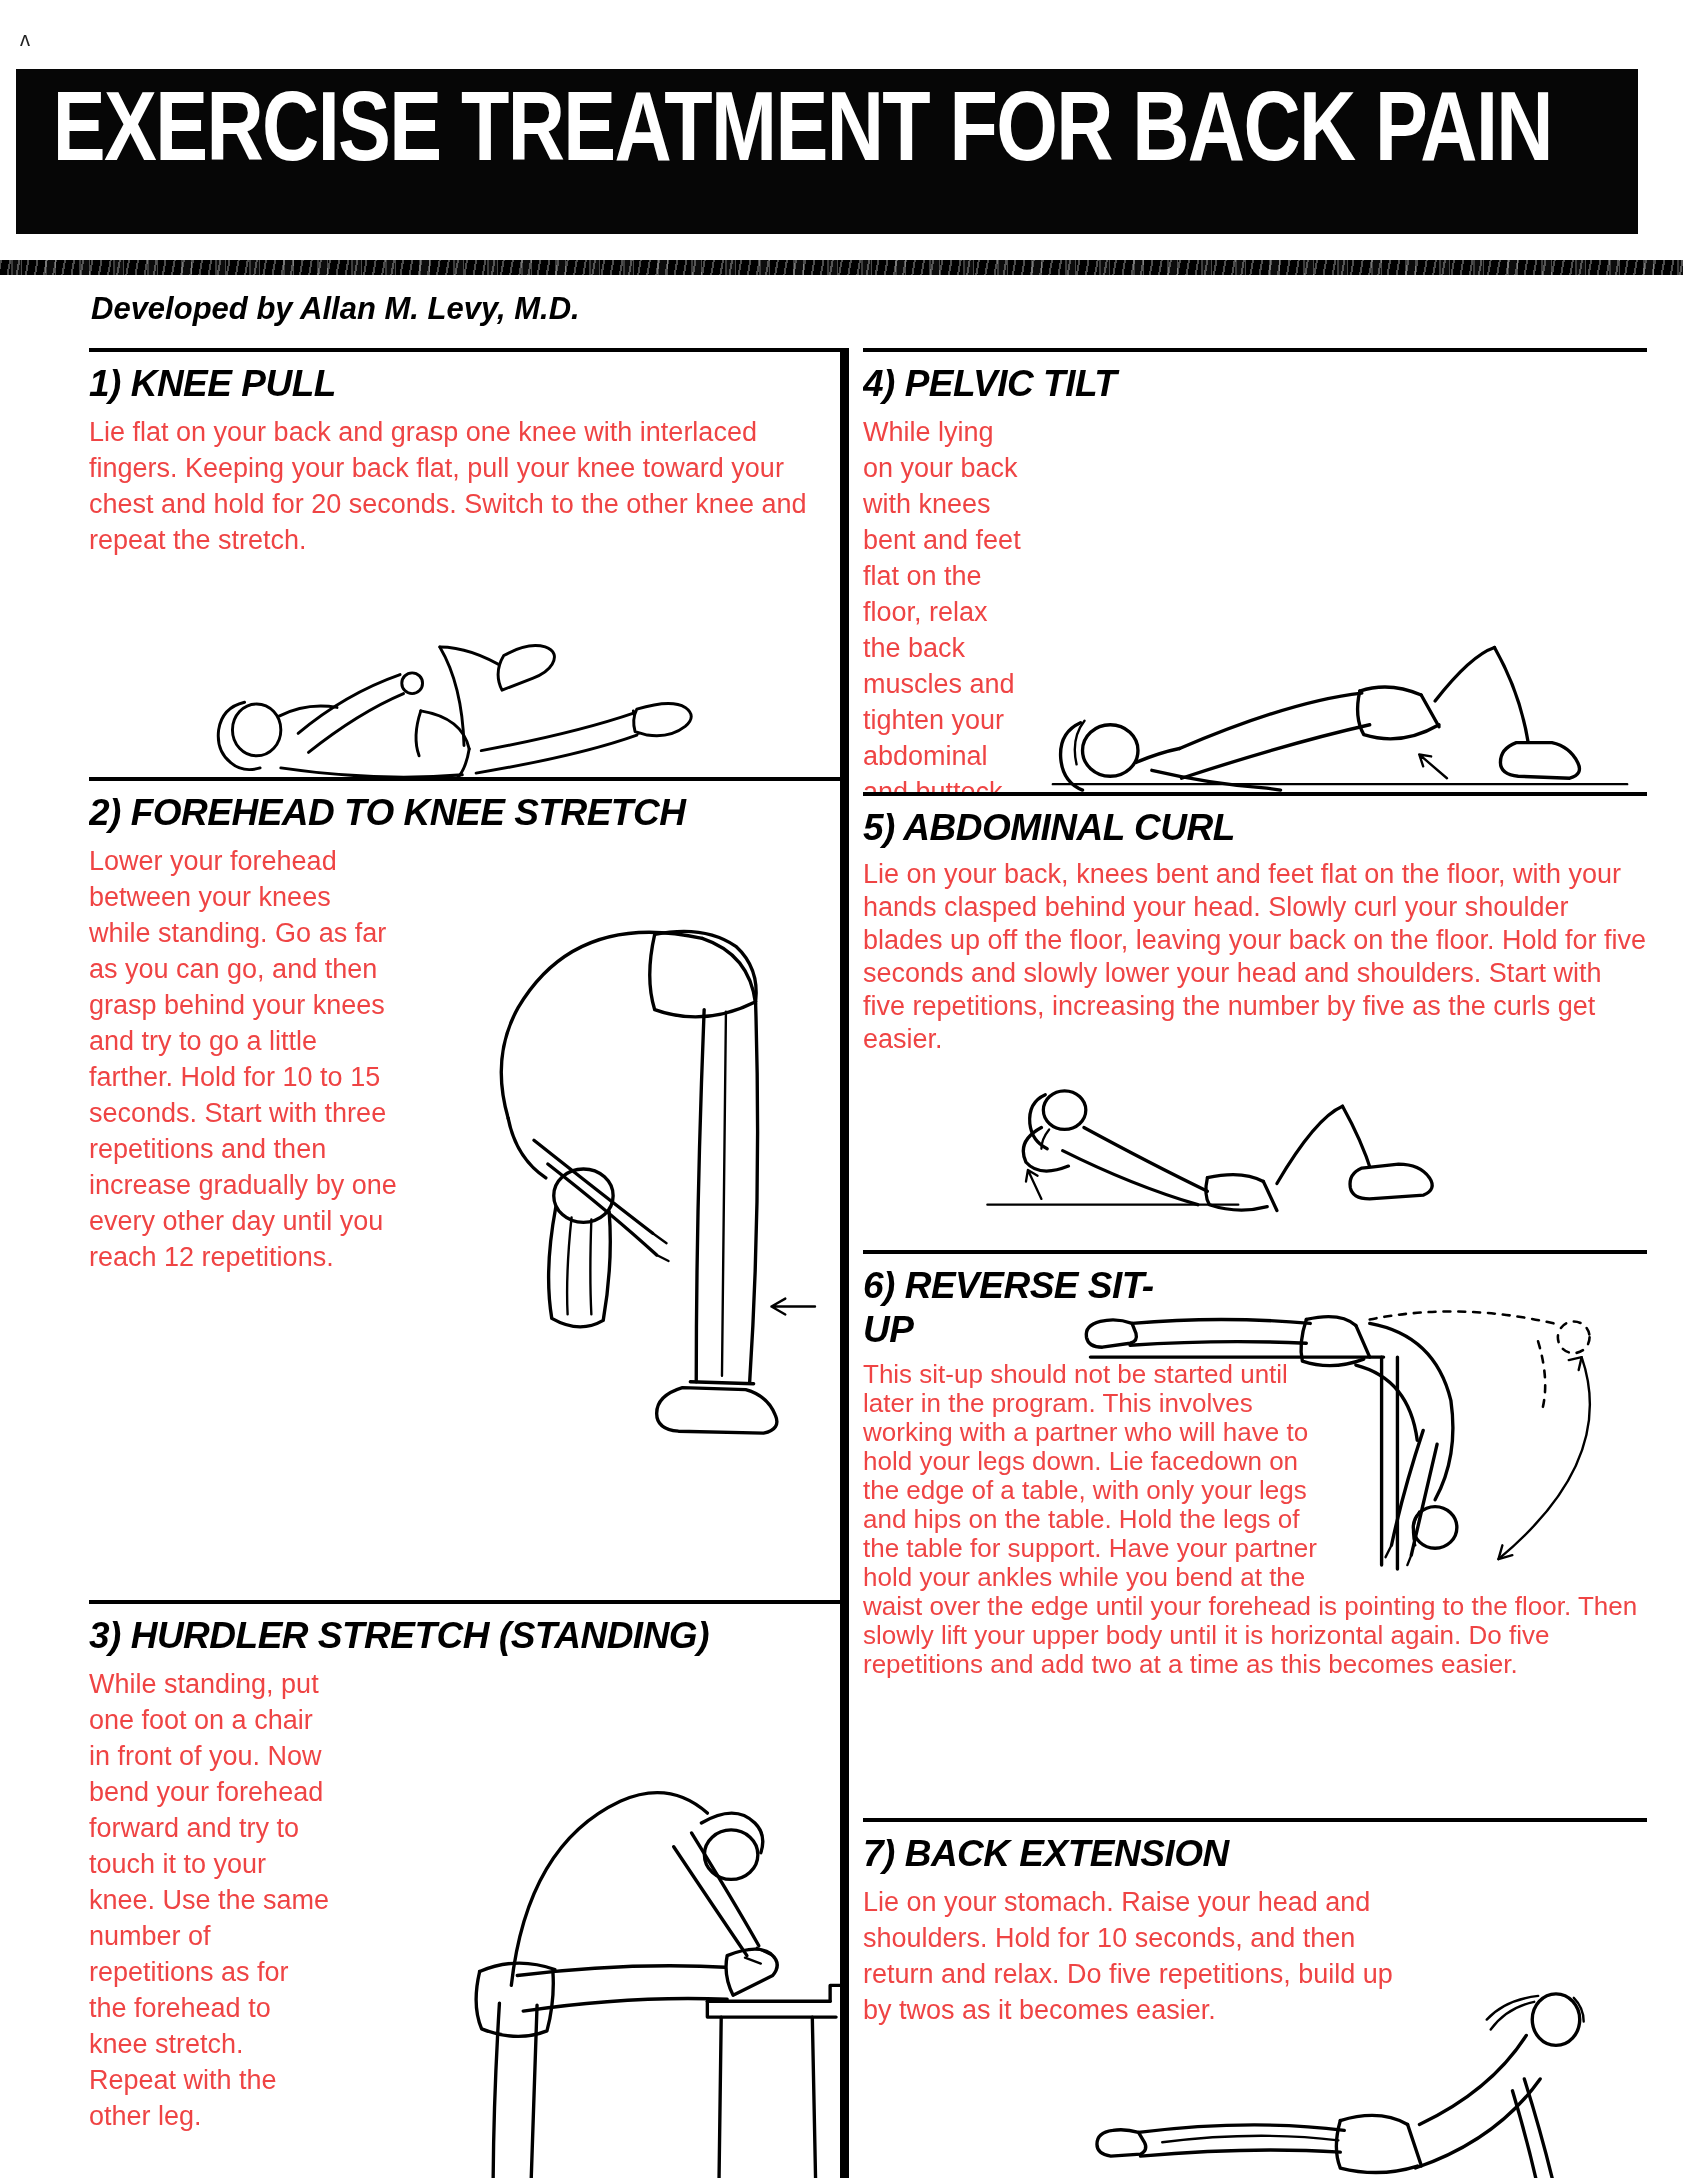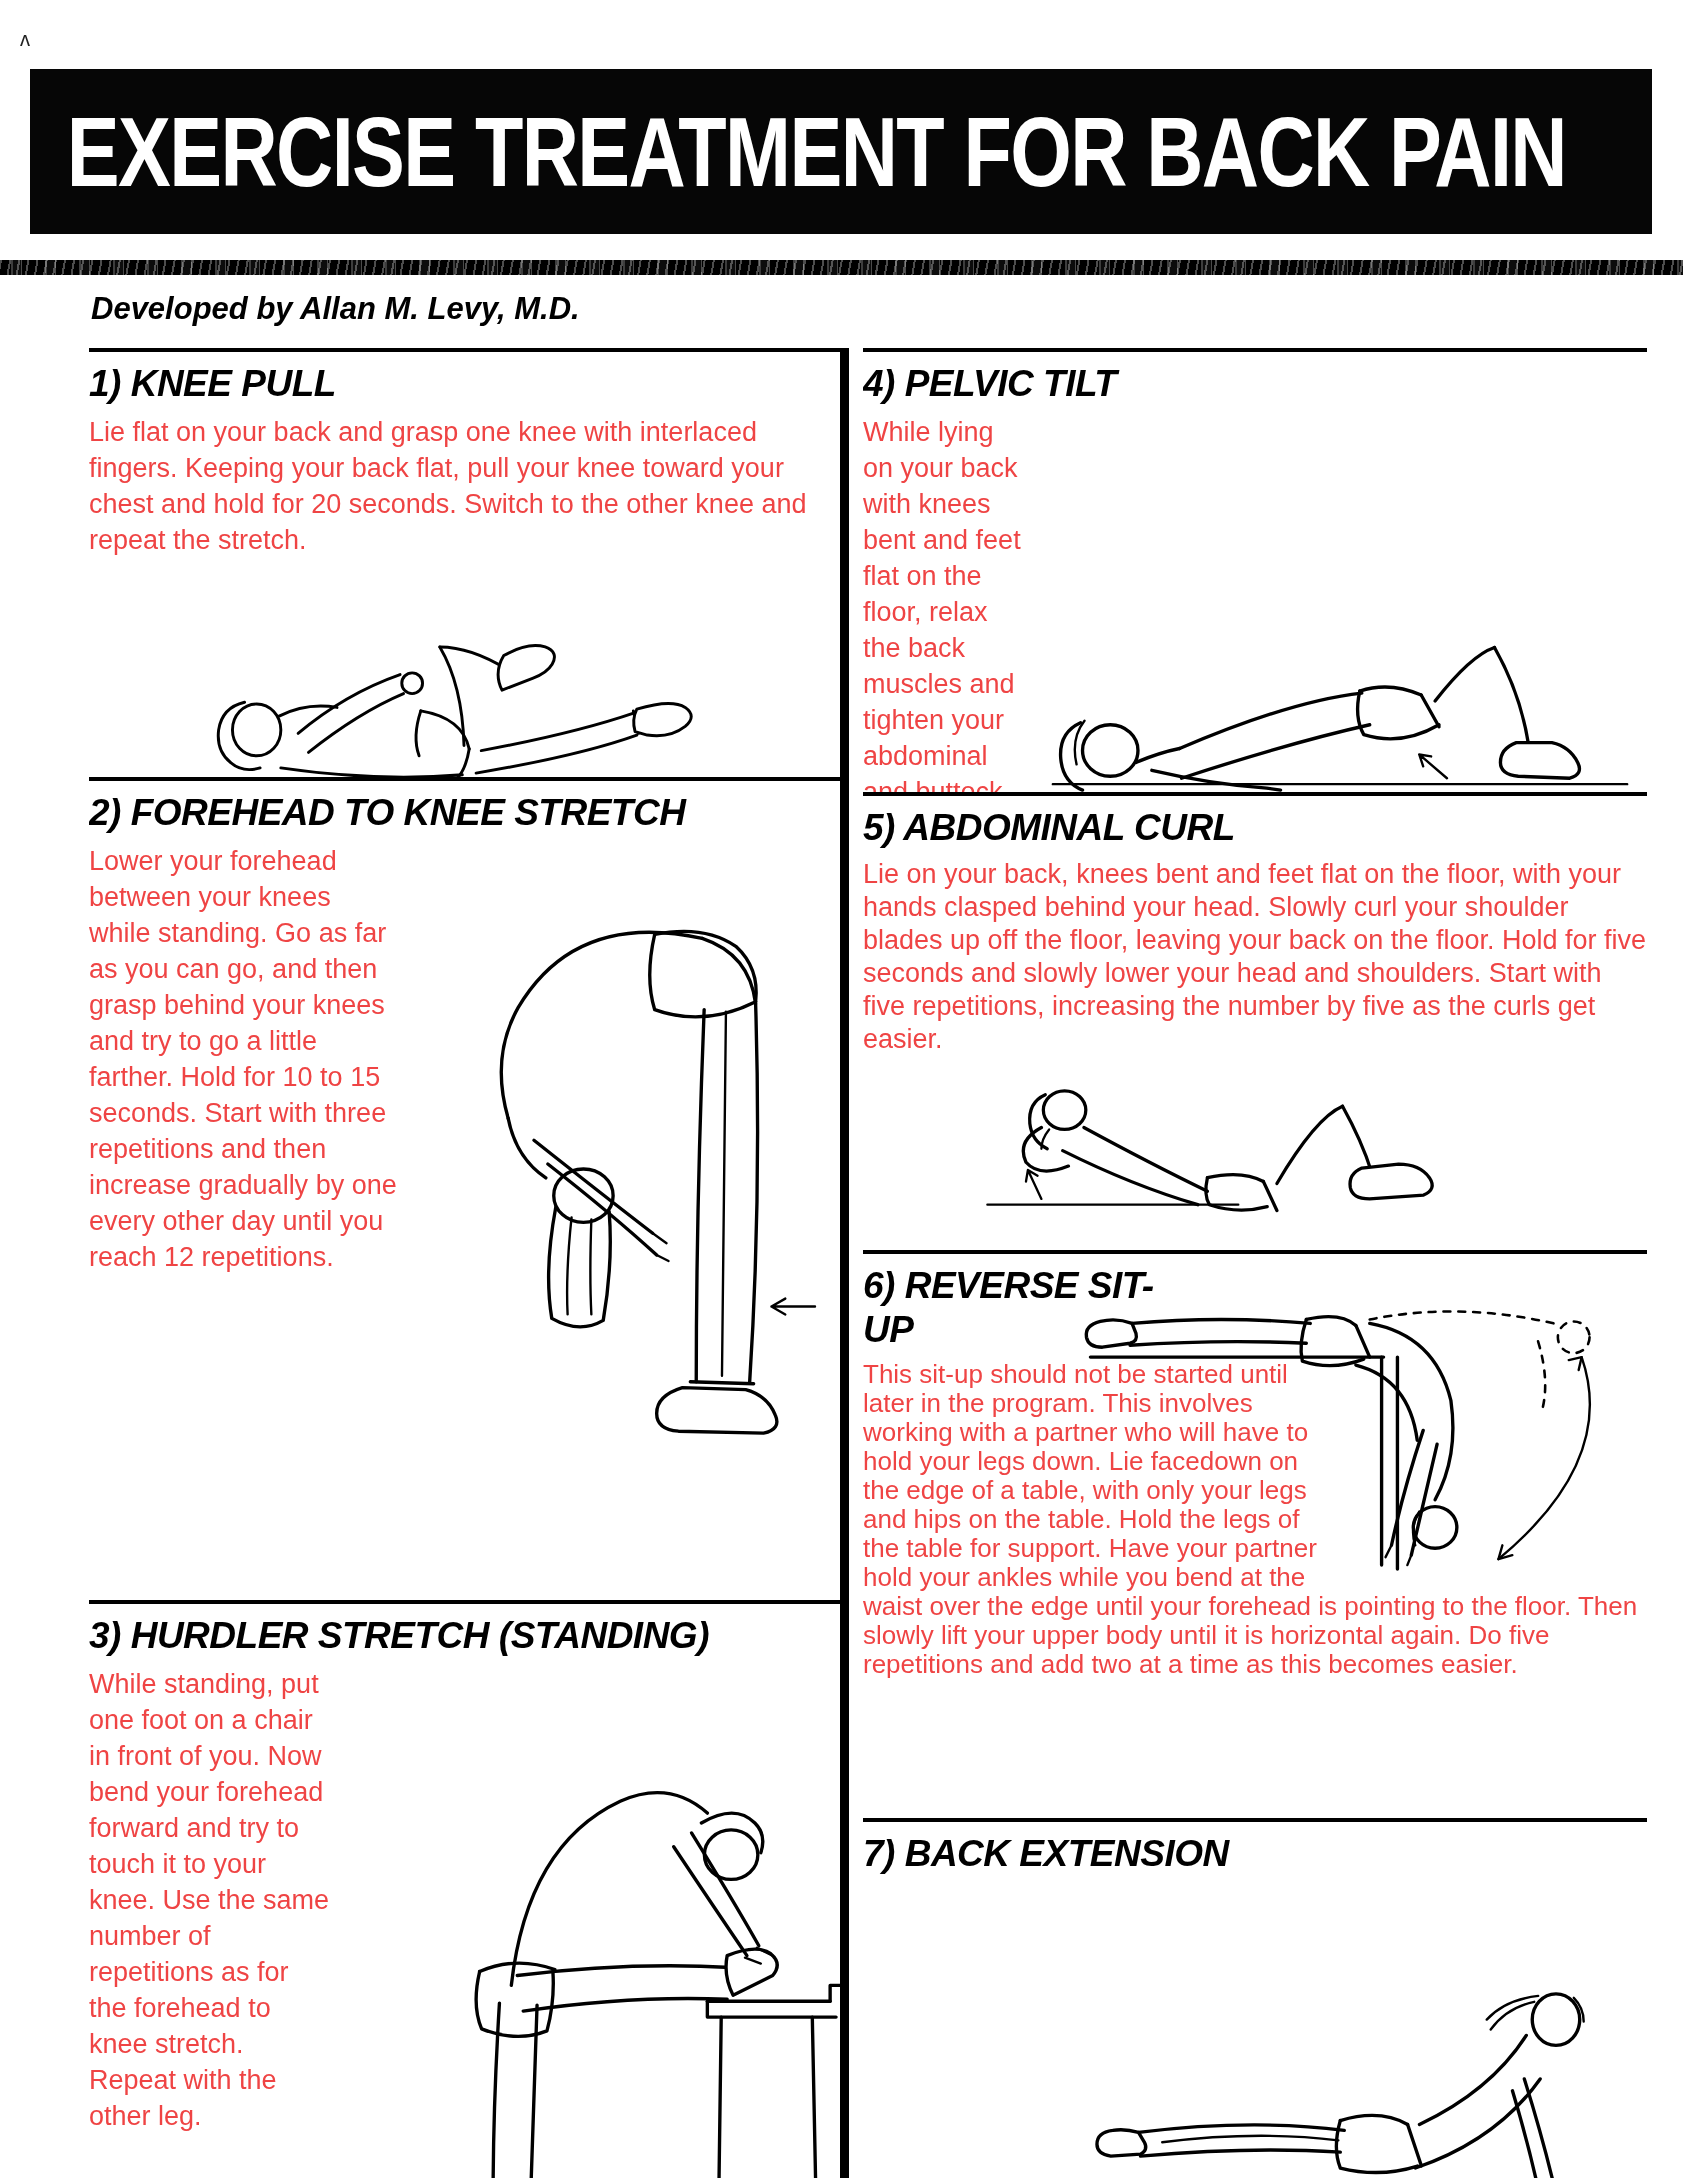--- a/index.html
+++ b/index.html
@@ -4,22 +4,22 @@
 <style>
   html,body { margin:0; padding:0; background:#e8e8e8; }
   .page {
     position:relative; width:1683px; height:2178px; margin:0 auto;
     background:#ffffff; font-family:"Liberation Sans", sans-serif; color:#000;
     overflow:hidden;
   }
   .artifact { position:absolute; left:20px; top:28px; font-size:20px; color:#222; }
 
   .banner {
-    position:absolute; left:30px; top:69px; width:1622px; height:165px;
-    background:#060606; display:flex; align-items:center;
+    position:absolute; left:16px; top:69px; width:1622px; height:165px;
+    background:#060606; display:flex; 
   }
   .banner-text {
     color:#fff; font-weight:bold; font-size:99px; letter-spacing:-2px;
     transform:scaleX(.80); transform-origin:left center;
     padding-left:46px; white-space:nowrap;
   }
   .stipple {
     position:absolute; left:0; top:260px; width:1683px; height:15px;
     background-image:
       repeating-linear-gradient(100deg, rgba(255,255,255,.30) 0 2px, rgba(255,255,255,0) 2px 9px),
@@ -249,20 +249,21 @@
           <path class="thin" d="M244,96 l-13,3 M244,96 l-3,13 M160,300 l14,-4 M160,300 l4,-14"></path>
         </g>
       </svg>
       <h2>6) REVERSE SIT-UP</h2>
       <p>This sit-up should not be started until later in the program. This involves working with a partner who will have to hold your legs down. Lie facedown on the edge of a table, with only your legs and hips on the table. Hold the legs of the table for support. Have your partner hold your ankles while you bend at the waist over the edge until your forehead is pointing to the floor. Then slowly lift your upper body until it is horizontal again. Do five repetitions and add two at a time as this becomes easier.</p>
     </section>
 
     <section class="sec sec7">
       <h2>7) BACK EXTENSION</h2>
       <div class="spacer7"></div>
+      <p>Lie on your stomach. Raise your head and shoulders. Hold for 10 seconds, and then return and relax. Do five repetitions, build up by twos as it becomes easier.</p>
       <svg class="fig7-abs" width="554" height="297" viewBox="0 0 560 300">
         <g class="lineart">
           <path class="shoe" d="M20,158 q-16,2 -16,14 q0,10 14,12 l30,-2 q8,-4 4,-12 l-6,-10 q-14,-4 -26,-2 z"></path>
           <path d="M46,160 Q160,146 254,158"></path>
           <path d="M48,184 Q160,174 250,180"></path>
           <path class="thin" d="M70,170 Q165,158 248,168"></path>
           <path d="M250,148 q40,-12 68,4"></path>
           <path d="M318,152 l14,42"></path>
           <path d="M250,148 q-8,28 0,48 q40,10 78,-2"></path>
           <path d="M330,152 Q402,118 438,62"></path>

